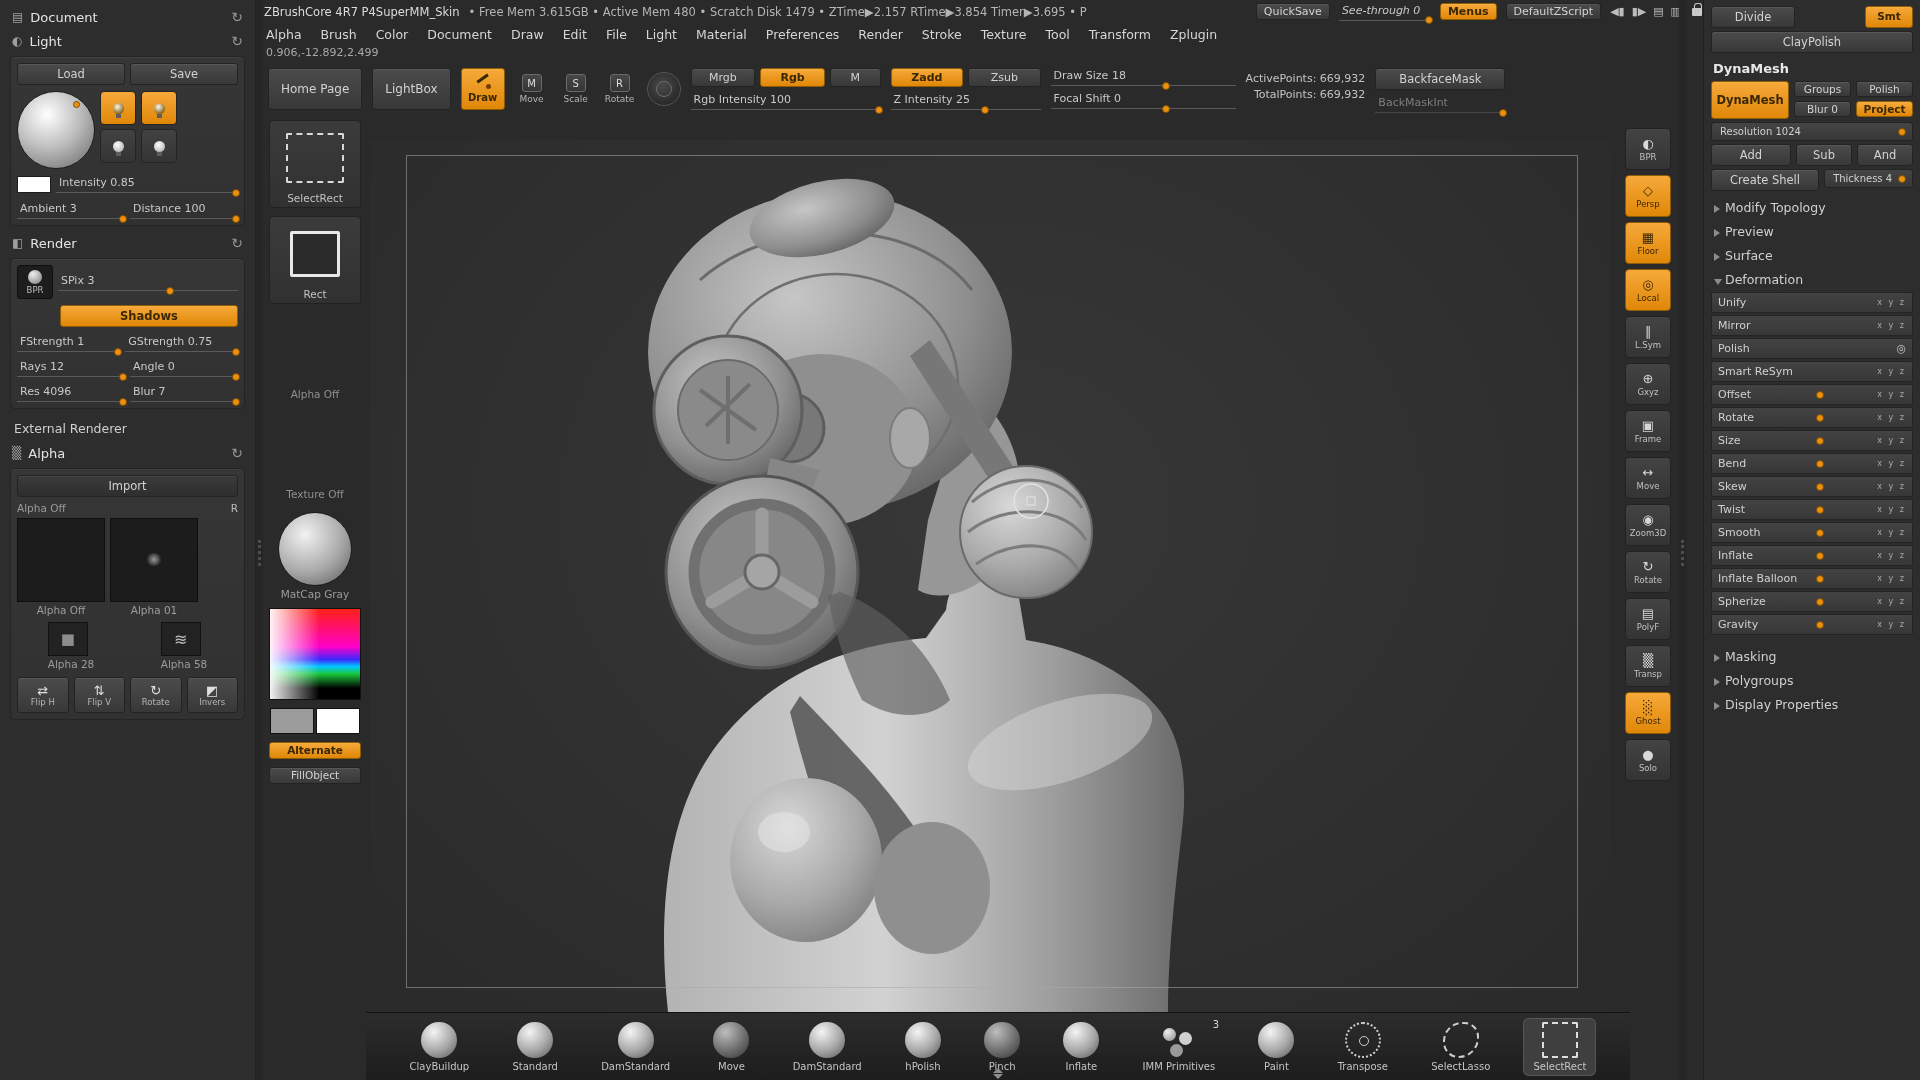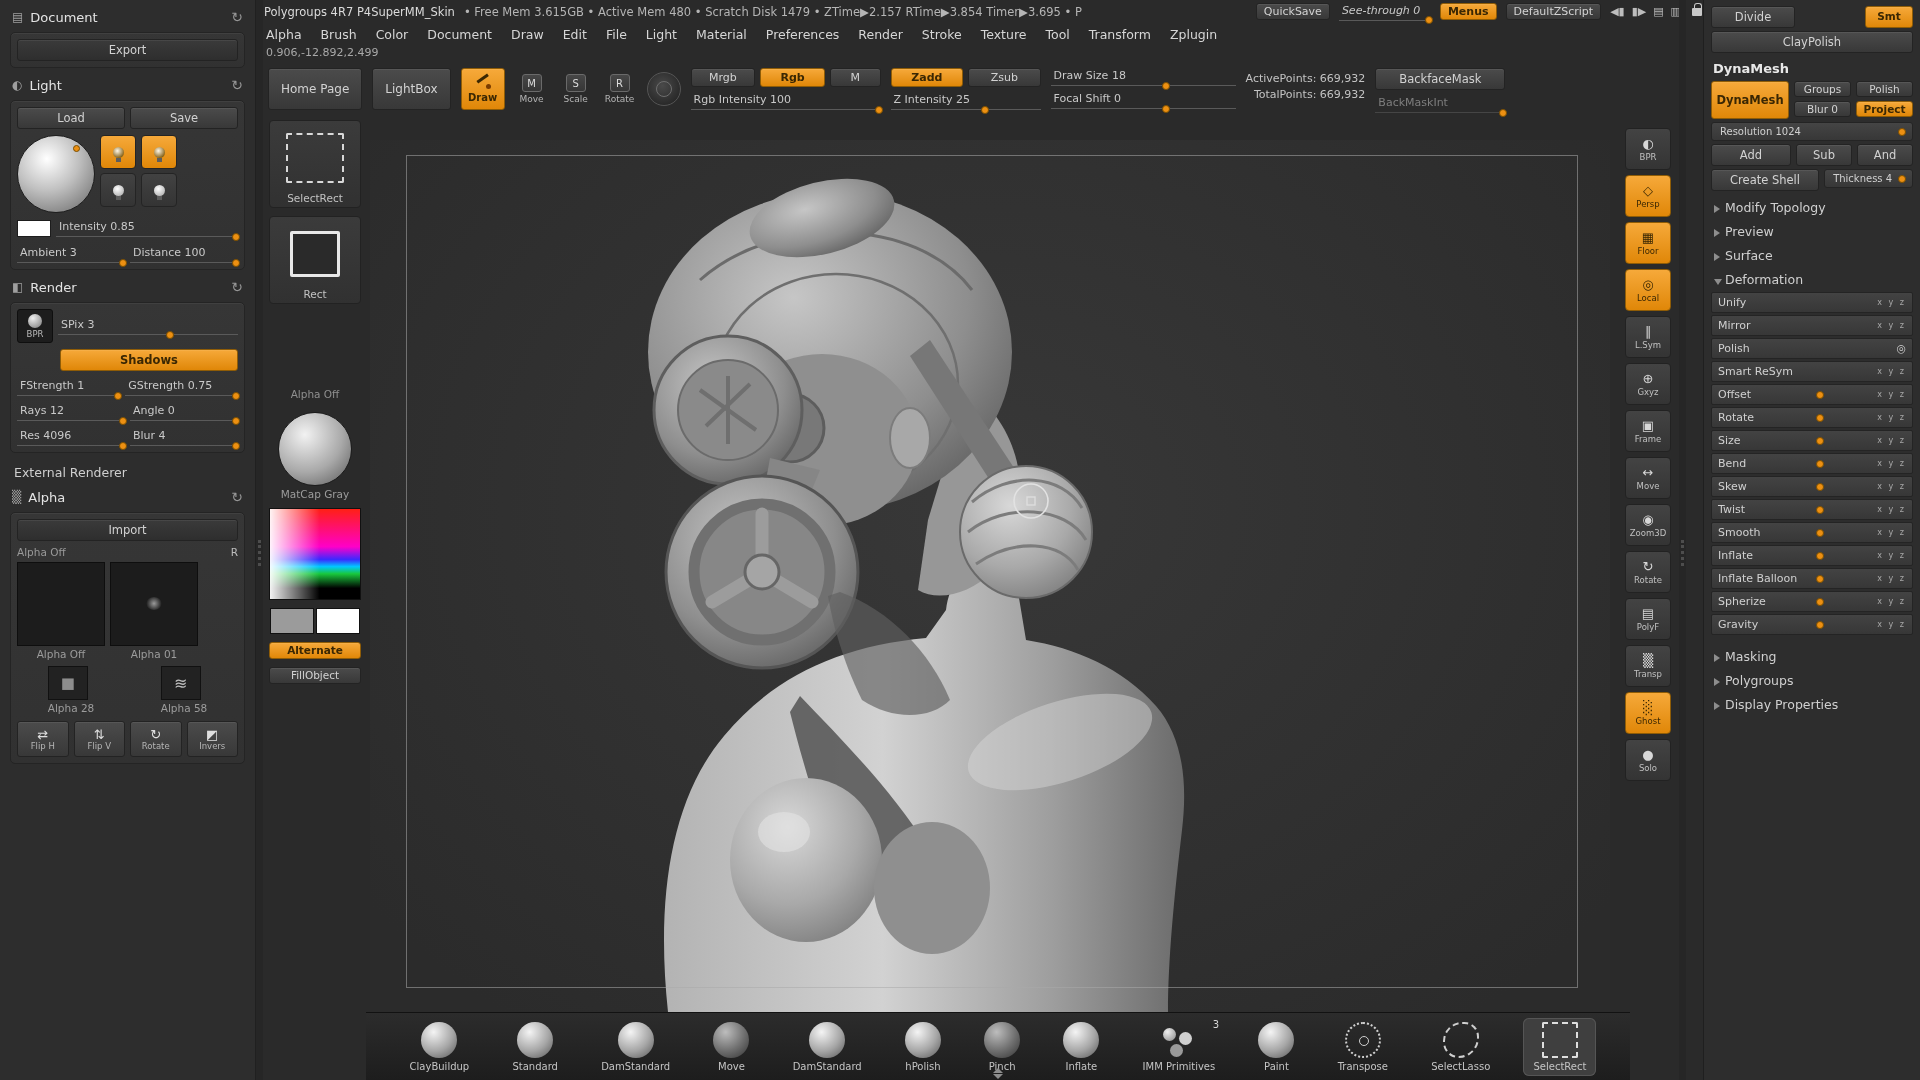--- a/index.html
+++ b/index.html
@@ -176,23 +176,20 @@
 </head>
 <body>
 
 <aside class="left-panel">
 
   <div class="pal-head">
     <span class="pal-icon">▤</span>
     <span>Document</span>
     <span class="refresh">↻</span>
   </div>
-  <div class="group">
-    <div class="btn dark" style="width:100%">Export</div>
-  </div>
 
   <div class="pal-head">
     <span class="pal-icon">◐</span>
     <span>Light</span>
     <span class="refresh">↻</span>
   </div>
   <div class="group">
     <div class="row" style="margin-bottom:6px;">
       <div class="btn" style="flex:1">Load</div>
       <div class="btn" style="flex:1">Save</div>
@@ -250,21 +247,21 @@
     <div class="row" style="margin-bottom:7px;">
       <div class="sliderc" style="flex:1"><span>FStrength 1</span><span class="sdot"></span></div>
       <div class="sliderc" style="flex:1.1"><span>GStrength 0.75</span><span class="sdot"></span></div>
     </div>
     <div class="row" style="margin-bottom:7px;">
       <div class="sliderc" style="flex:1"><span>Rays 12</span><span class="sdot"></span></div>
       <div class="sliderc" style="flex:1"><span>Angle 0</span><span class="sdot"></span></div>
     </div>
     <div class="row">
       <div class="sliderc" style="flex:1"><span>Res 4096</span><span class="sdot"></span></div>
-      <div class="sliderc" style="flex:1"><span>Blur 4</span><span class="sdot"></span></div>
+      <div class="sliderc" style="flex:1"><span>Blur 7</span><span class="sdot"></span></div>
     </div>
   </div>
   <div class="subhead">External Renderer</div>
 
   <div class="pal-head">
     <span class="pal-icon">▒</span>
     <span>Alpha</span>
     <span class="refresh">↻</span>
   </div>
   <div class="group">
@@ -330,35 +327,38 @@
     <span class="dashed"></span>
     <span>SelectRect</span>
   </div>
   <div class="big-sq">
     <span class="solid"></span>
     <span>Rect</span>
   </div>
   <div class="zone">
       <span>Alpha Off</span>
     </div>
+  <div class="zone">
+      <span>Texture Off</span>
+    </div>
   <div class="matcap-wrap">
     <div class="matcap"></div>
     <div class="thumb-label">MatCap Gray</div>
   </div>
   <div class="picker"></div>
   <div class="mini-swatches">
     <div class="s1"></div>
     <div class="s2"></div>
   </div>
   <div class="btn orange wide-sm">Alternate</div>
   <div class="btn wide-sm">FillObject</div>
 </div>
 
 <header class="titlebar">
-  <span>Polygroups 4R7 P4SuperMM_Skin</span>
+  <span>ZBrushCore 4R7 P4SuperMM_Skin</span>
   <span class="stats">• Free Mem 3.615GB • Active Mem 480 • Scratch Disk 1479 •  ZTime▶2.157 RTime▶3.854 Timer▶3.695 • P</span>
   <span class="spacer"></span>
   <span class="btn tb-btn">QuickSave</span>
   <span class="sliderc" style="min-width:92px;font-style:italic;"><span>See-through 0</span><span class="sdot"></span></span>
   <span class="btn orange tb-btn">Menus</span>
   <span class="btn tb-btn">DefaultZScript</span>
   <span class="tb-icons">
     <span>◀▮</span>
     <span>▮▶</span>
     <span>▤</span>

